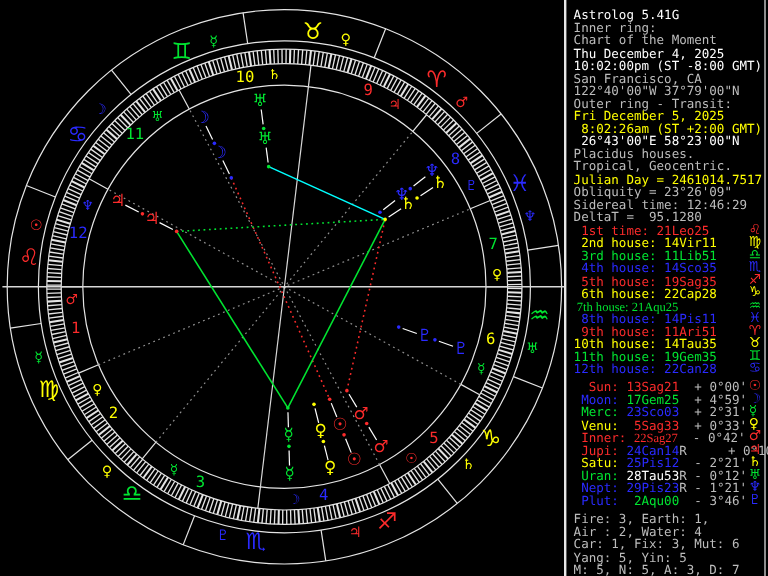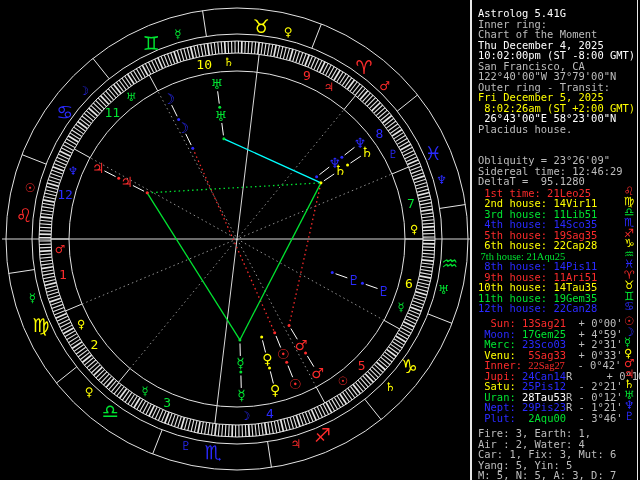--- a/index.html
+++ b/index.html
@@ -536,21 +536,23 @@
       <div class="pline" style="top: 18.5px;"><span style="color: rgb(188, 188, 188);">Inner ring:</span></div>
       <div class="pline" style="top: 29px;"><span style="color: rgb(188, 188, 188);">Chart of the Moment</span></div>
       <div class="pline" style="top: 39.5px;"><span style="color: rgb(255, 255, 255);">Thu December 4, 2025</span></div>
       <div class="pline" style="top: 50px;"><span style="color: rgb(255, 255, 255);">10:02:00pm (ST -8:00 GMT)</span></div>
       <div class="pline" style="top: 60.5px;"><span style="color: rgb(188, 188, 188);">San Francisco, CA</span></div>
       <div class="pline" style="top: 71px;"><span style="color: rgb(188, 188, 188);">122°40'00"W 37°79'00"N</span></div>
       <div class="pline" style="top: 81.5px;"><span style="color: rgb(188, 188, 188);">Outer ring - Transit:</span></div>
       <div class="pline" style="top: 92px;"><span style="color: rgb(255, 255, 0);">Fri December 5, 2025</span></div>
       <div class="pline" style="top: 102.5px;"><span style="color: rgb(255, 255, 0);"> 8:02:26am (ST +2:00 GMT)</span></div>
       <div class="pline" style="top: 113px;"><span style="color: rgb(255, 255, 255);"> 26°43'00"E 58°23'00"N</span></div>
-      <div class="pline" style="top: 123.5px;"><span style="color: rgb(188, 188, 188);">Placidus house.</span></div>
+      <div class="pline" style="top: 123.5px;"><span style="color: rgb(188, 188, 188);">Placidus houses.</span></div>
+      <div class="pline" style="top: 134px;"><span style="color: rgb(188, 188, 188);">Tropical, Geocentric.</span></div>
+      <div class="pline" style="top: 144.5px;"><span style="color: rgb(255, 255, 0);">Julian Day = 2461014.7517</span></div>
       <div class="pline" style="top: 155px;"><span style="color: rgb(188, 188, 188);">Obliquity = 23°26'09"</span></div>
       <div class="pline" style="top: 165.5px;"><span style="color: rgb(188, 188, 188);">Sidereal time: 12:46:29</span></div>
       <div class="pline" style="top: 176px;"><span style="color: rgb(188, 188, 188);">DeltaT =  95.1280</span></div>
       <div class="pline" style="top: 187.5px;"><span style="color: rgb(251, 43, 43);"> 1st time: 21Leo25</span><span class="pglyph" style="color: rgb(251, 43, 43);">♌</span></div>
       <div class="pline" style="top: 198px;"><span style="color: rgb(255, 255, 0);"> 2nd house: 14Vir11</span><span class="pglyph" style="color: rgb(255, 255, 0);">♍</span></div>
       <div class="pline" style="top: 208.5px;"><span style="color: rgb(0, 228, 49);"> 3rd house: 11Lib51</span><span class="pglyph" style="color: rgb(0, 228, 49);">♎</span></div>
       <div class="pline" style="top: 219px;"><span style="color: rgb(42, 42, 255);"> 4th house: 14Sco35</span><span class="pglyph" style="color: rgb(42, 42, 255);">♏</span></div>
       <div class="pline" style="top: 229.5px;"><span style="color: rgb(251, 43, 43);"> 5th house: 19Sag35</span><span class="pglyph" style="color: rgb(251, 43, 43);">♐</span></div>
       <div class="pline" style="top: 240px;"><span style="color: rgb(255, 255, 0);"> 6th house: 22Cap28</span><span class="pglyph" style="color: rgb(255, 255, 0);">♑</span></div>
       <div class="pline" style="top: 250.5px;"><span style="color: rgb(0, 228, 49); font-family: Liberation Serif, serif;"> 7th house: 21Aqu25</span><span class="pglyph" style="color: rgb(0, 228, 49);">♒</span></div>

